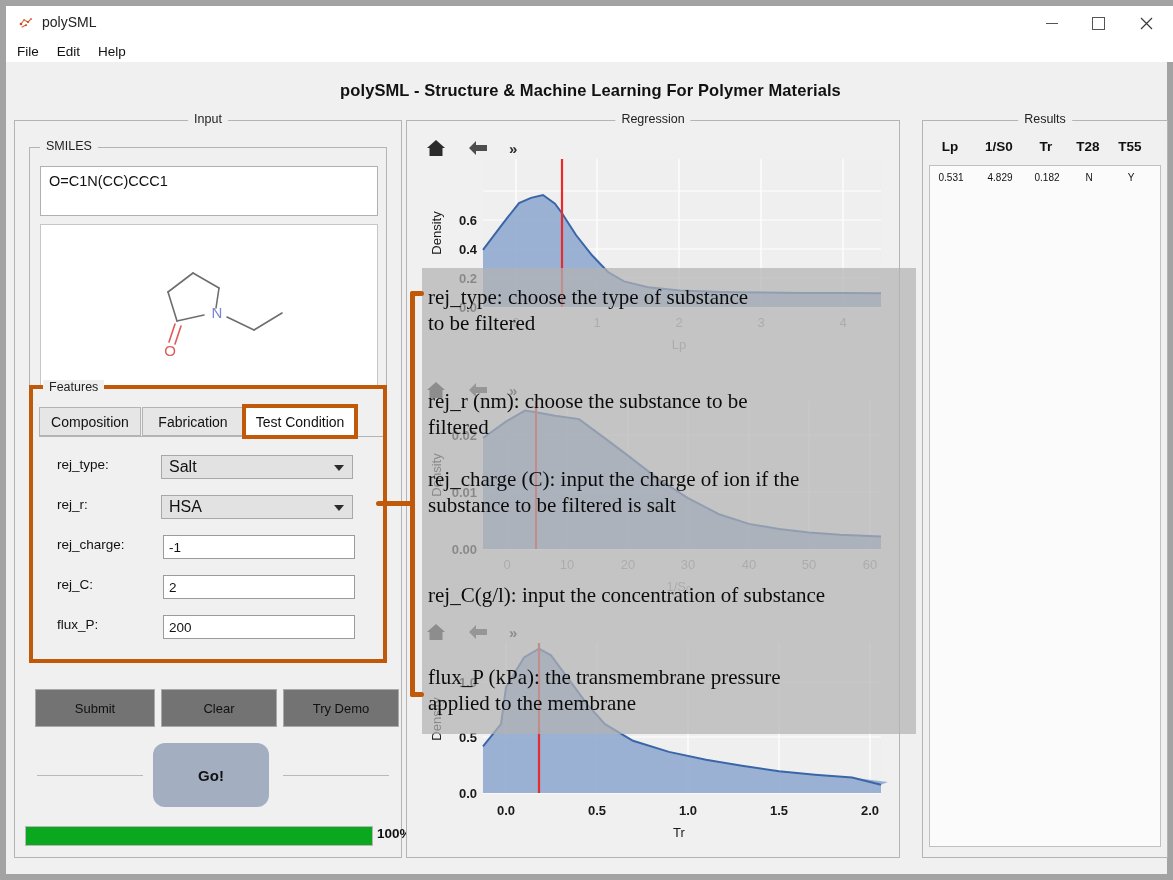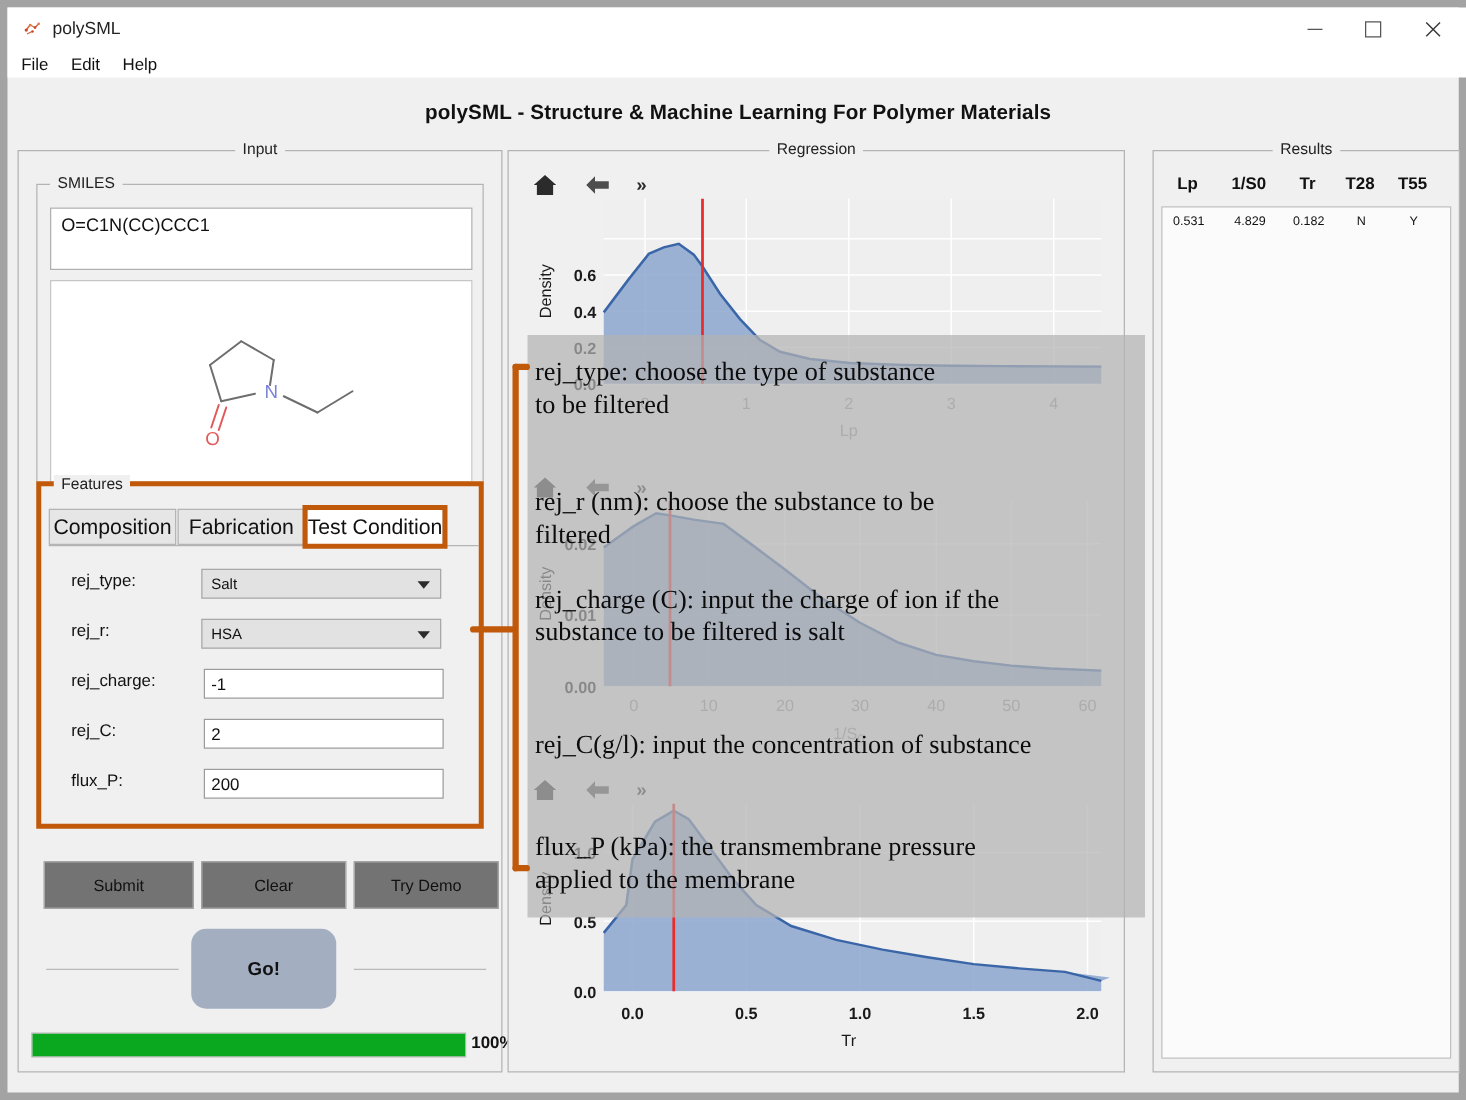--- a/index.html
+++ b/index.html
@@ -39,28 +39,28 @@
   
   #inputPanel{left:8px;top:114px;width:388px;height:738px;}
   #smilesGroup{left:14px;top:26px;width:358px;height:250px;}
   .smiles-input{position:absolute;left:10px;top:18px;width:338px;height:50px;background:#fff;border:1px solid #b0b0b0;box-sizing:border-box;padding:6px 8px;font-size:14.5px;color:#111;}
   .mol-box{position:absolute;left:10px;top:76px;width:338px;height:162px;background:#fff;border:1px solid #c6c6c6;box-sizing:border-box;}
 
   
   #featuresGroup{left:14px;top:264px;width:358px;height:278px;border:4px solid #c1590a;background:#f0f0f0;}
   #featuresGroup > .grp-title{background:#f0f0f0;}
   .tabs{position:absolute;left:6px;top:18px;width:344px;height:30px;border-bottom:1px solid #b4b4b4;box-sizing:border-box;}
-  .tab{position:absolute;top:0;height:29px;display:flex;align-items:center;justify-content:center;border:1px solid #b4b4b4;background:#e6e6e6;font-size:17px;color:#111;box-sizing:border-box;}
+  .tab{position:absolute;top:0;height:29px;display:flex;align-items:center;justify-content:center;border:1px solid #b4b4b4;background:#e6e6e6;font-size:14px;color:#111;box-sizing:border-box;}
   .tab.t0{left:0;width:102px;}
   .tab.t1{left:103px;width:102px;}
   .tab.t2{left:206px;width:110px;background:#fff;border-bottom-color:#fff;}
   .tab-hl{position:absolute;left:203px;top:-3px;width:116px;height:35px;border:4px solid #c1590a;box-sizing:border-box;background:transparent;}
   .frow{position:absolute;height:24px;}
   .flabel{position:absolute;left:0;top:2px;font-size:13.5px;color:#111;}
-  .fcombo{position:absolute;left:104px;top:0;width:192px;height:24px;background:#e2e2e2;border:1px solid #a8a8a8;box-sizing:border-box;display:flex;align-items:center;padding-left:7px;font-size:12px;color:#111;}
+  .fcombo{position:absolute;left:104px;top:0;width:192px;height:24px;background:#e2e2e2;border:1px solid #a8a8a8;box-sizing:border-box;display:flex;align-items:center;padding-left:7px;font-size:16px;color:#111;}
   .carat{position:absolute;right:8px;top:9px;width:0;height:0;border-left:5px solid transparent;border-right:5px solid transparent;border-top:6px solid #2b2b2b;}
   .ftext{position:absolute;left:106px;top:0;width:192px;height:24px;background:#fff;border:1px solid #9b9b9b;box-sizing:border-box;display:flex;align-items:center;padding-left:5px;font-size:13.5px;color:#111;}
 
   
   .btn{position:absolute;height:38px;background:#737373;border:1px solid #a9a9a9;box-sizing:border-box;display:flex;align-items:center;justify-content:center;font-size:13px;color:#111;}
   #btnSubmit{left:20px;top:568px;width:120px;}
   #btnClear{left:146px;top:568px;width:116px;}
   #btnDemo{left:268px;top:568px;width:116px;}
 
   .golinel{position:absolute;left:22px;top:654px;width:106px;height:1px;background:#b9b9b9;}

